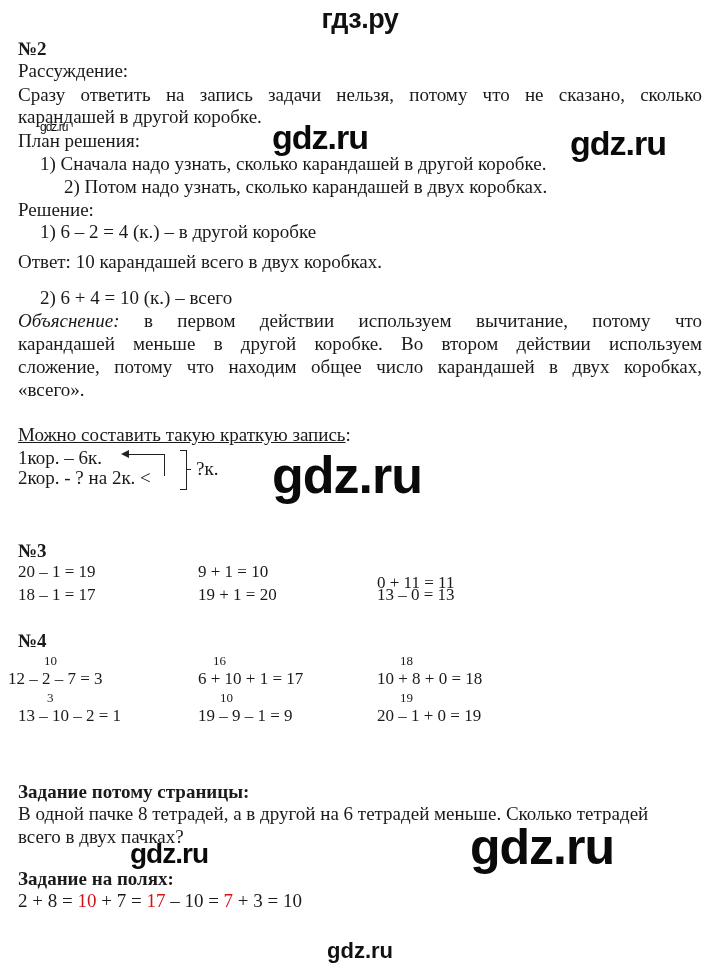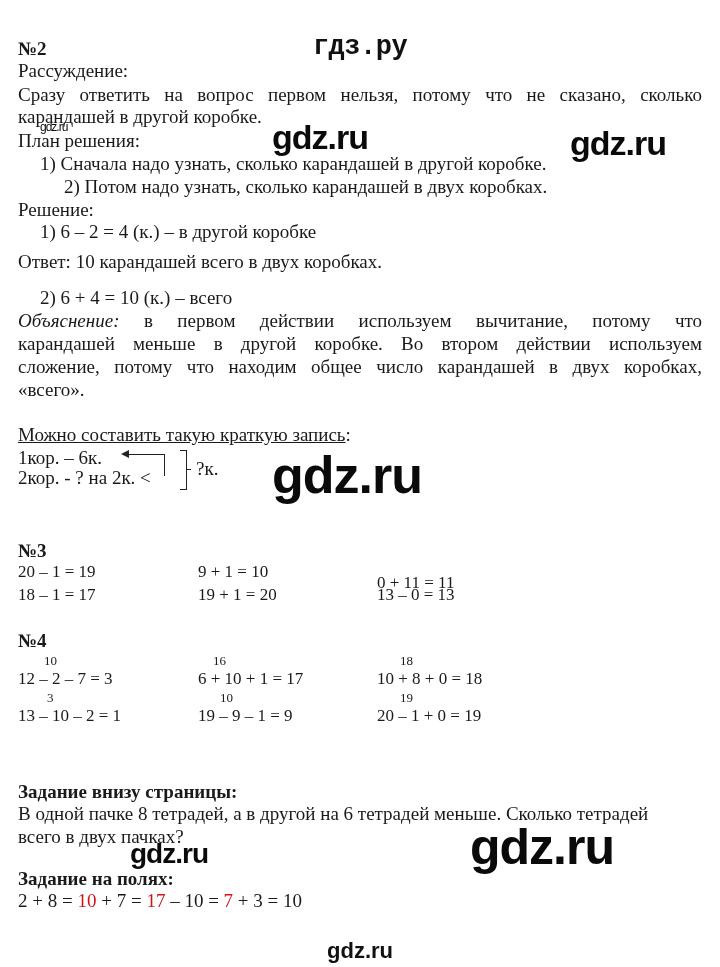--- a/index.html
+++ b/index.html
@@ -3,22 +3,22 @@
   <meta charset="utf-8">
   <style>
     html, body { margin: 0; padding: 0; background: #ffffff; }
     body {
       width: 720px; height: 967px; position: relative; overflow: hidden;
       font-family: "Liberation Serif", "DejaVu Serif", serif;
       color: #1a1a1a;
     }
     .header {
       position: absolute; top: 0; left: 0; width: 720px; text-align: center;
-      font-family: Liberation Mono, monospace;
-      font-weight: bold; font-size: 27px; top: 4px; letter-spacing: -0.5px; color: #111; margin-top: 28px;
+      font-family: Liberation Sans, sans-serif;
+      font-weight: bold; font-size: 27px; top: 4px; letter-spacing: -0.5px; color: #111;
     }
     .footer {
       position: absolute; top: 938px; left: 0; width: 720px; text-align: center;
       font-family: "Liberation Sans", "DejaVu Sans", sans-serif;
       font-weight: bold; font-size: 22px; color: #111;
     }
     .wm {
       position: absolute;
       font-family: "Liberation Sans", "DejaVu Sans", sans-serif;
       font-weight: bold; color: #0a0a0a; letter-spacing: -1px;
@@ -34,21 +34,21 @@
     .it { font-style: italic; }
     .line { position: absolute; background: #222; }
   </style>
 </head>
 <body>
 
 <div class="header">гдз.ру</div>
 
 <div class="t b" style="top:38px;">№2</div>
 <div class="t" style="top:60px;">Рассуждение:</div>
-<div class="t just" style="top:84px;">Сразу ответить на вопрос первом нельзя, потому что не сказано, сколько</div>
+<div class="t just" style="top:84px;">Сразу ответить на запись задачи нельзя, потому что не сказано, сколько</div>
 <div class="t" style="top:106px;">карандашей в другой коробке.</div>
 <div class="t" style="top:130px;">План решения:</div>
 <div class="t ind" style="top:153px;">1) Сначала надо узнать, сколько карандашей в другой коробке.</div>
 <div class="t ind" style="top:176px;margin-left:24px;">2) Потом надо узнать, сколько карандашей в двух коробках.</div>
 <div class="t" style="top:199px;">Решение:</div>
 <div class="t ind" style="top:221px;font-family:Liberation Serif, serif;">1) 6 – 2 = 4 (к.) – в другой коробке</div>
 <div class="t ind" style="top:243px;margin-top:44px;">2) 6 + 4 = 10 (к.) – всего</div>
 <div class="t" style="top:251px;">Ответ: 10 карандашей всего в двух коробках.</div>
 
 <div class="t just" style="top:310px;"><span class="it">Объяснение:</span><span> в первом действии используем вычитание, потому что</span></div>
@@ -76,31 +76,31 @@
 <div class="eq" style="top:562px; left:198px;">9 + 1 = 10</div>
 <div class="eq" style="top:562px; left:377px;margin-top:11px;">0 + 11 = 11</div>
 <div class="eq" style="top:585px; left:18px;text-align:right;">18 – 1 = 17</div>
 <div class="eq" style="top:585px; left:198px;">19 + 1 = 20</div>
 <div class="eq" style="top:585px; left:377px;">13 – 0 = 13</div>
 
 <div class="t b" style="top:630px;">№4</div>
 <div class="sup" style="top:653px; left:44px;">10</div>
 <div class="sup" style="top:653px; left:213px;">16</div>
 <div class="sup" style="top:653px; left:400px;">18</div>
-<div class="eq" style="top:669px; left:18px;">12 – 2 – 7 = 3</div>
+<div class="eq" style="top:669px; left:8px;">12 – 2 – 7 = 3</div>
 <div class="eq" style="top:669px; left:198px;">6 + 10 + 1 = 17</div>
 <div class="eq" style="top:669px; left:377px;">10 + 8 + 0 = 18</div>
 <div class="sup" style="top:690px; left:47px;">3</div>
 <div class="sup" style="top:690px; left:220px;">10</div>
 <div class="sup" style="top:690px; left:400px;">19</div>
 <div class="eq" style="top:706px; left:18px;">13 – 10 – 2 = 1</div>
 <div class="eq" style="top:706px; left:198px;">19 – 9 – 1 = 9</div>
 <div class="eq" style="top:706px; left:377px;">20 – 1 + 0 = 19</div>
 
-<div class="t b" style="top:781px;">Задание внизу страницы:</div>
+<div class="t b" style="top:781px;">Задание потому страницы:</div>
 <div class="t" style="top:803px;">В одной пачке 8 тетрадей, а в другой на 6 тетрадей меньше. Сколько тетрадей</div>
 <div class="t" style="top:826px;">всего в двух пачках?</div>
 
 <div class="t b" style="top:868px;">Задание на полях:</div>
 <div class="t" style="top:890px;"><span>2 + 8 = </span><span class="red">10</span><span> + 7 = </span><span class="red">17</span><span> – 10 = </span><span class="red">7</span><span> + 3 = 10</span></div>
 
 <div class="wm" style="left:40px; top:120px; font-size:12px; font-weight:normal;">gdz.ru</div>
 <div class="wm" style="left:272px; top:118px; font-size:34px;">gdz.ru</div>
 <div class="wm" style="left:570px; top:124px; font-size:34px;">gdz.ru</div>
 <div class="wm" style="left:272px; top:445px; font-size:52px;">gdz.ru</div>

